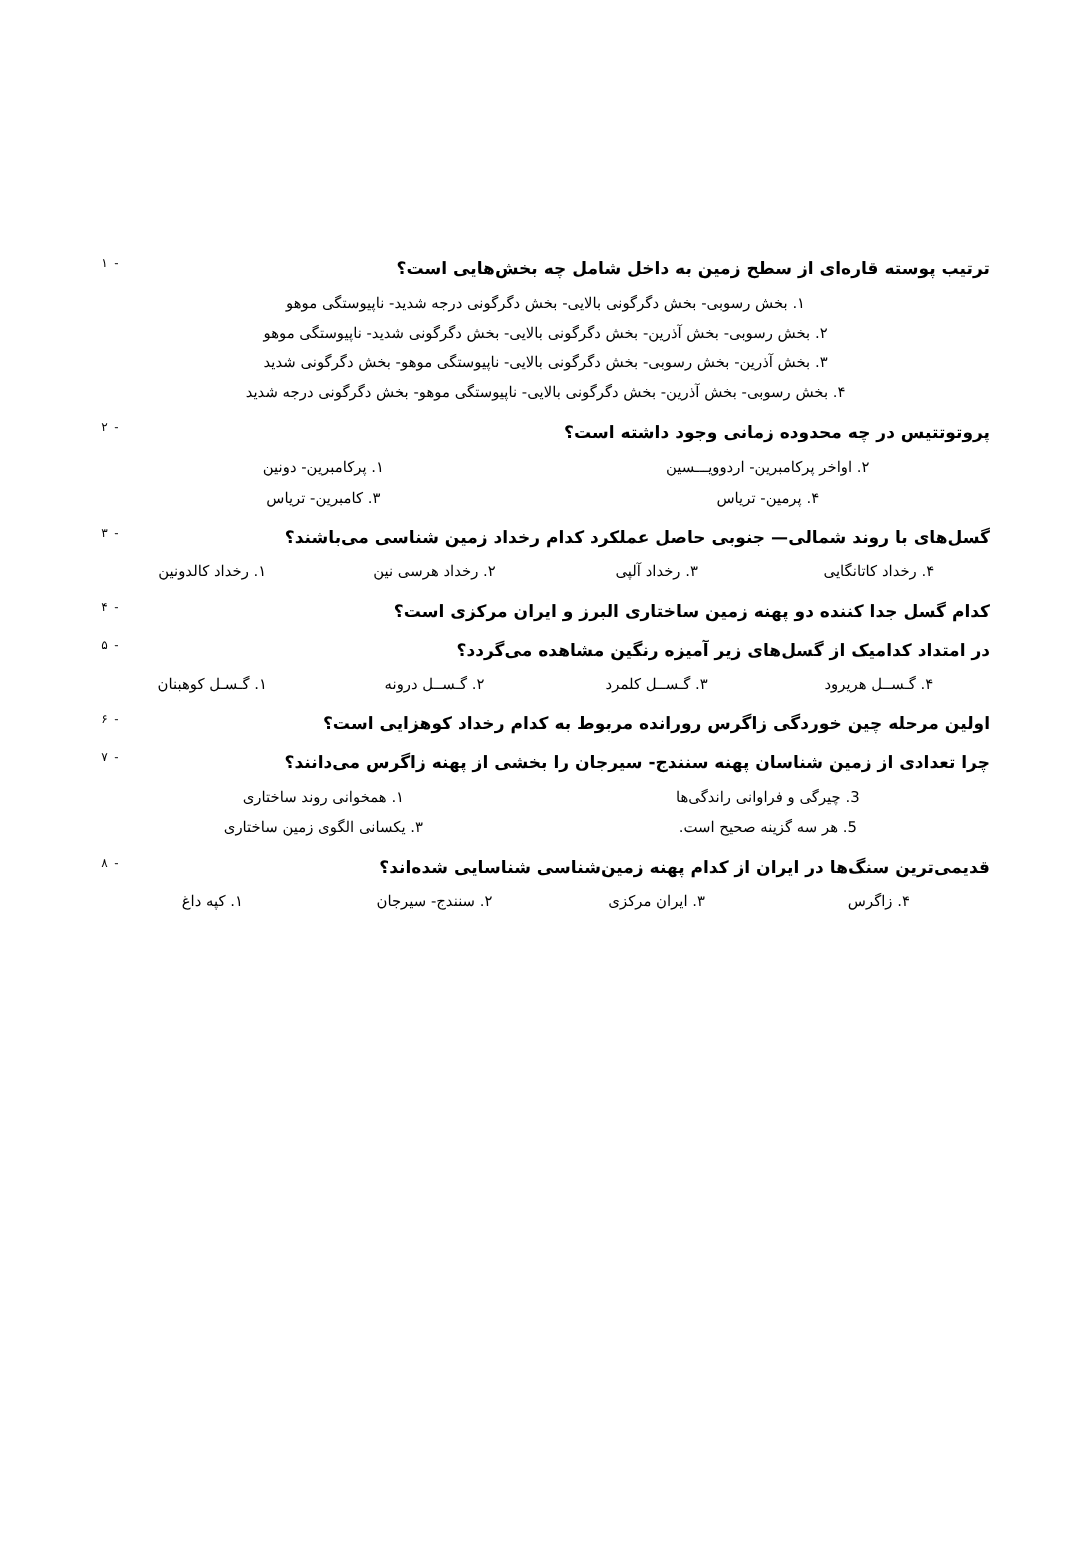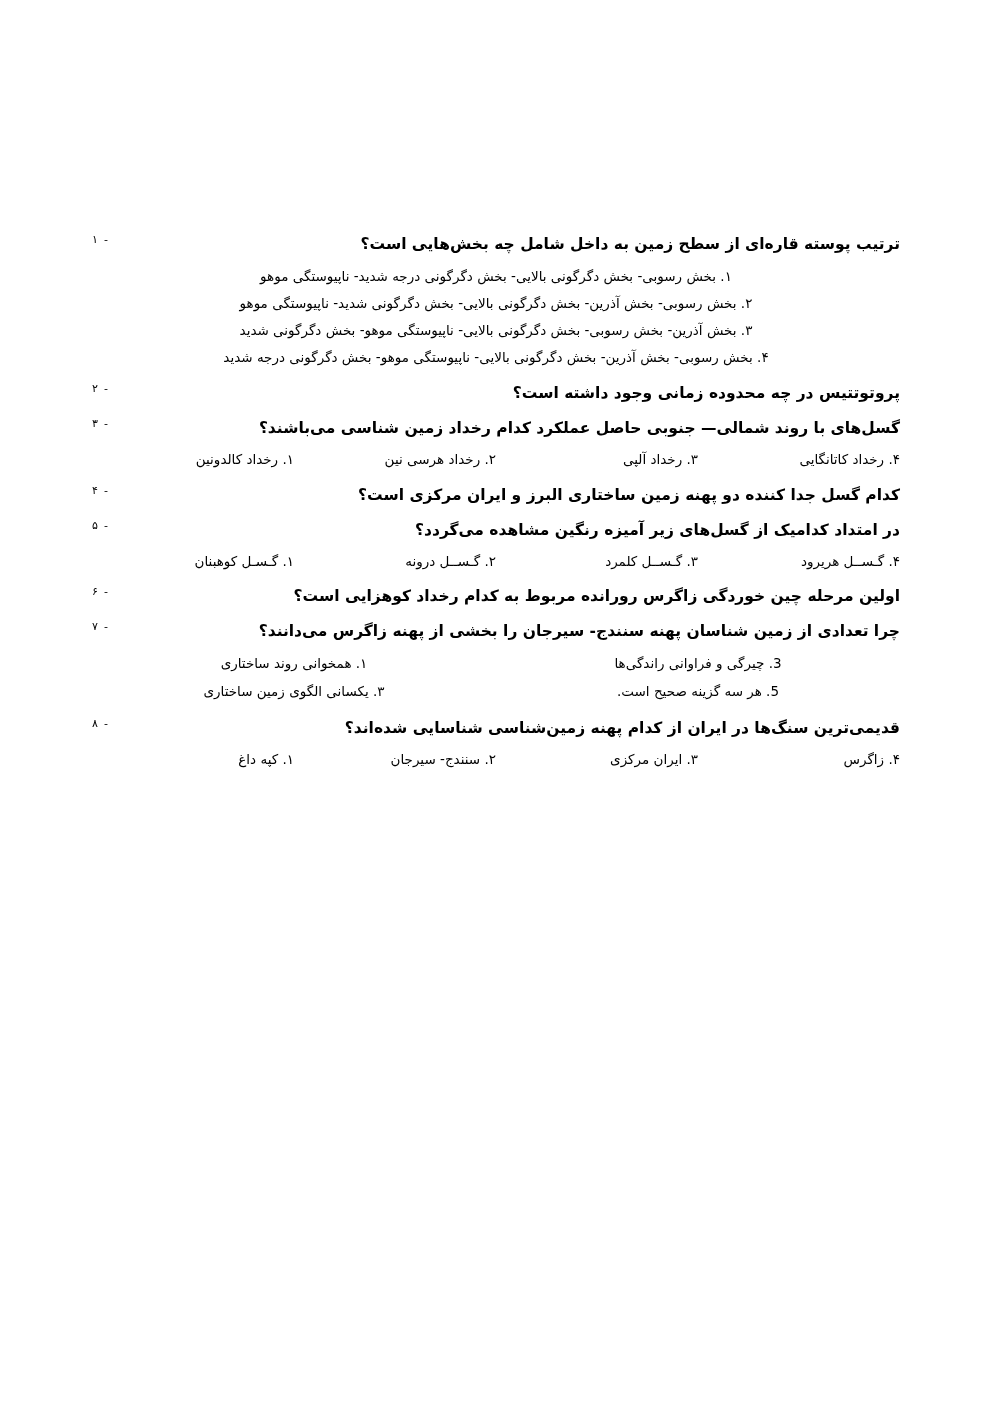--- a/index.html
+++ b/index.html
@@ -91,21 +91,21 @@
     flex-direction: row-reverse;
     direction: rtl;
     margin-top: 2px;
     margin-bottom: 4px;
   }
   .opts-4col .cell {
     width: 25%;
     box-sizing: border-box;
     font-size: 13.5px;
     line-height: 1.9;
-    text-align: right;
+    text-align: center;
     direction: rtl;
     white-space: nowrap;
   }
   .spacer-sm { height: 4px; }
 </style>
 </head>
 <body>
 
 <div class="page">
 
@@ -124,20 +124,30 @@
   </div>
 
   <div class="spacer-sm"></div>
 
   <div class="qblock">
     <div class="qline">
       <span class="qnum">۲</span>
       <span class="qnum">-</span>
       <span class="qtext">پروتوتتیس در چه محدوده زمانی وجود داشته است؟</span>
     </div>
+    <div class="opts-2col">
+      <div class="col">
+        <div class="opt">۱. پرکامبرین- دونین</div>
+        <div class="opt">۳. کامبرین- تریاس</div>
+      </div>
+      <div class="col">
+        <div class="opt">۲. اواخر پرکامبرین- اردوویـــسین</div>
+        <div class="opt">۴. پرمین- تریاس</div>
+      </div>
+    </div>
   </div>
 
   <div class="spacer-sm"></div>
 
   <div class="qblock">
     <div class="qline">
       <span class="qnum">۳</span>
       <span class="qnum">-</span>
       <span class="qtext">گسل‌های با روند شمالی— جنوبی حاصل عملکرد کدام رخداد زمین شناسی می‌باشند؟</span>
     </div>

